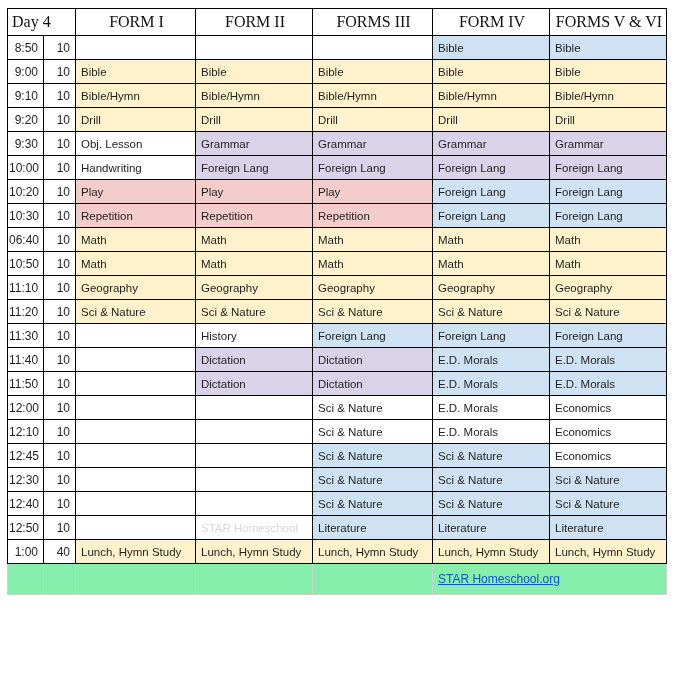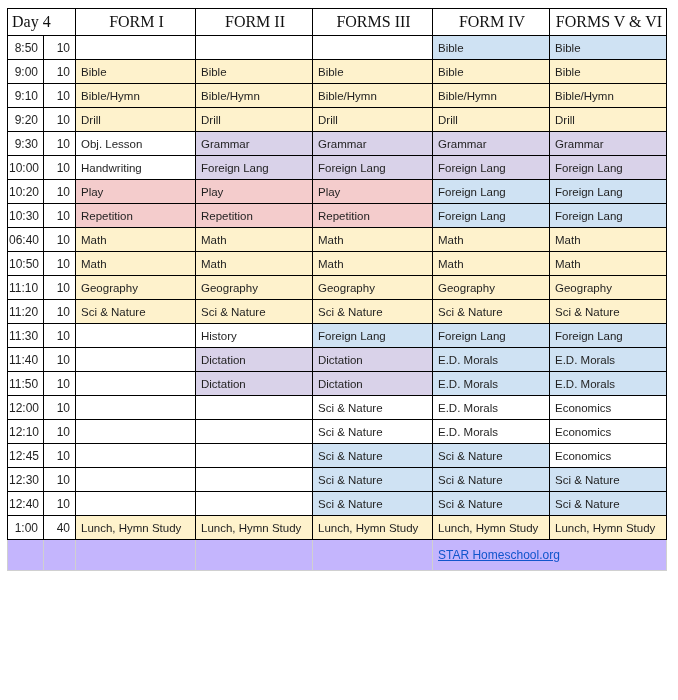--- a/index.html
+++ b/index.html
@@ -60,21 +60,21 @@
     text-align: left;
     padding: 0 2px 0 5px;
     color: #1f1f1f;
     white-space: nowrap;
   }
   
   tr.footer-row { height: 31px; }
   tr.footer-row td {
     border: 1px solid #d0d0d0;
     border-top: 1px solid #000000;
-    background: #c4b5fd;
+    background: #86efac;
     font-size: 12px;
     vertical-align: middle;
   }
   tr.footer-row td.link-cell {
     border-right-style: hidden;
     padding: 0 0 0 5px;
     white-space: nowrap;
     overflow: visible;
   }
   tr.footer-row a {
@@ -283,20 +283,29 @@
         <tr class="body-row">
           <td class="time-cell">12:40</td>
           <td class="dur-cell">10</td>
           <td class="subject-cell" style="background: rgb(255, 255, 255);"></td>
           <td class="subject-cell" style="background: rgb(255, 255, 255);"></td>
           <td class="subject-cell" style="background: rgb(207, 226, 243);">Sci &amp; Nature</td>
           <td class="subject-cell" style="background: rgb(207, 226, 243);">Sci &amp; Nature</td>
           <td class="subject-cell" style="background: rgb(207, 226, 243);">Sci &amp; Nature</td>
         </tr>
         <tr class="body-row">
+          <td class="time-cell">12:50</td>
+          <td class="dur-cell">10</td>
+          <td class="subject-cell" style="background: rgb(255, 255, 255);"></td>
+          <td class="subject-cell" style="background: rgb(255, 255, 255); color: rgb(217, 217, 217);">STAR Homeschool</td>
+          <td class="subject-cell" style="background: rgb(207, 226, 243);">Literature</td>
+          <td class="subject-cell" style="background: rgb(207, 226, 243);">Literature</td>
+          <td class="subject-cell" style="background: rgb(207, 226, 243);">Literature</td>
+        </tr>
+        <tr class="body-row">
           <td class="time-cell">1:00</td>
           <td class="dur-cell">40</td>
           <td class="subject-cell" style="background: rgb(254, 242, 204);">Lunch, Hymn Study</td>
           <td class="subject-cell" style="background: rgb(254, 242, 204);">Lunch, Hymn Study</td>
           <td class="subject-cell" style="background: rgb(254, 242, 204);">Lunch, Hymn Study</td>
           <td class="subject-cell" style="background: rgb(254, 242, 204);">Lunch, Hymn Study</td>
           <td class="subject-cell" style="background: rgb(254, 242, 204);">Lunch, Hymn Study</td>
         </tr>
       </tbody>
     <tfoot>

